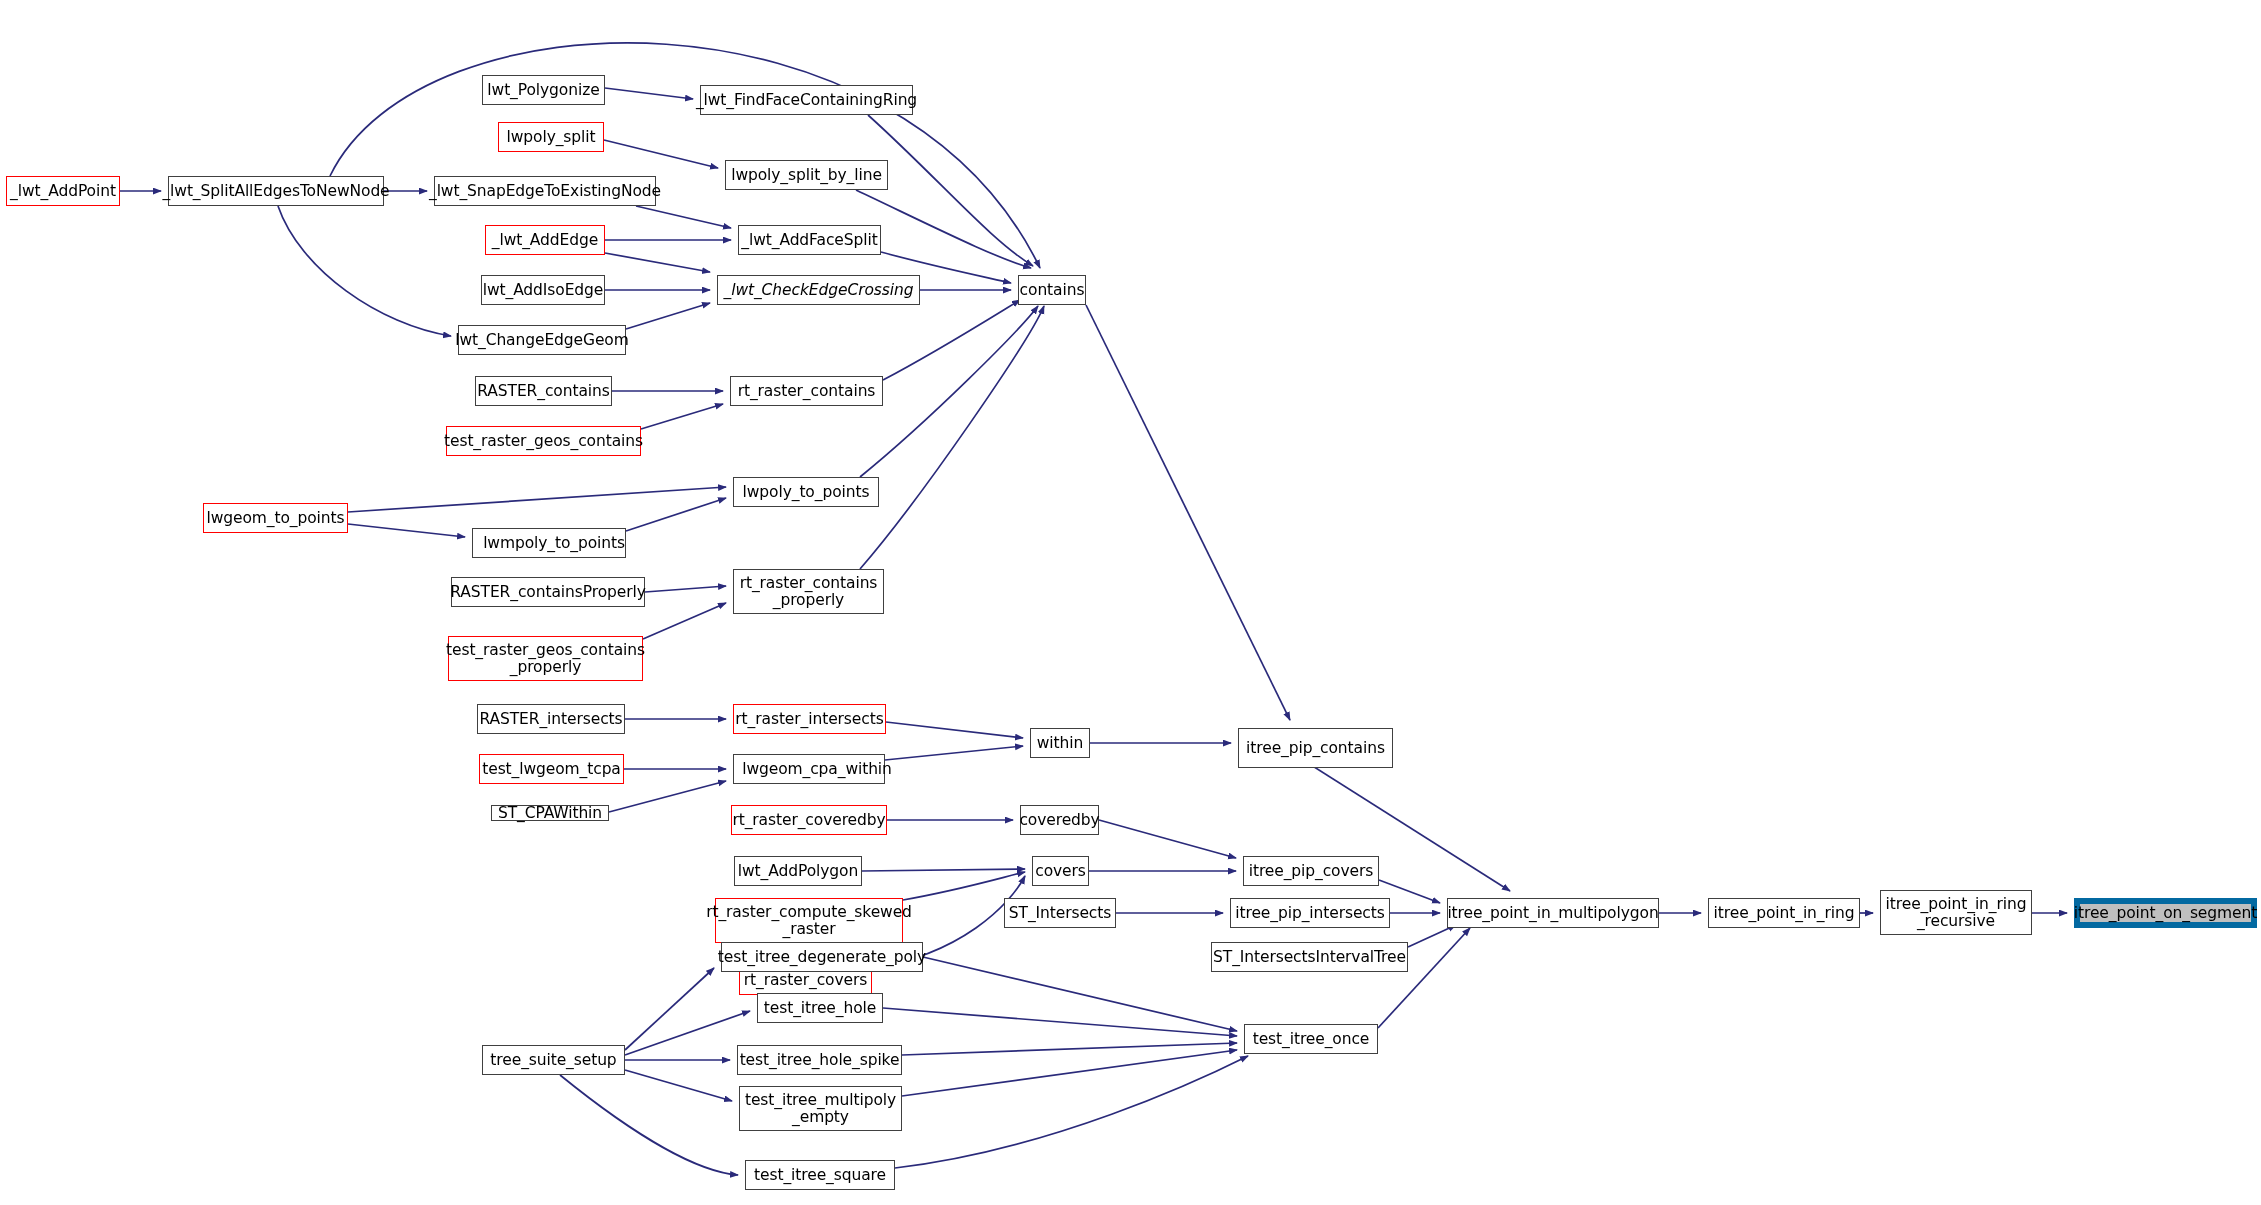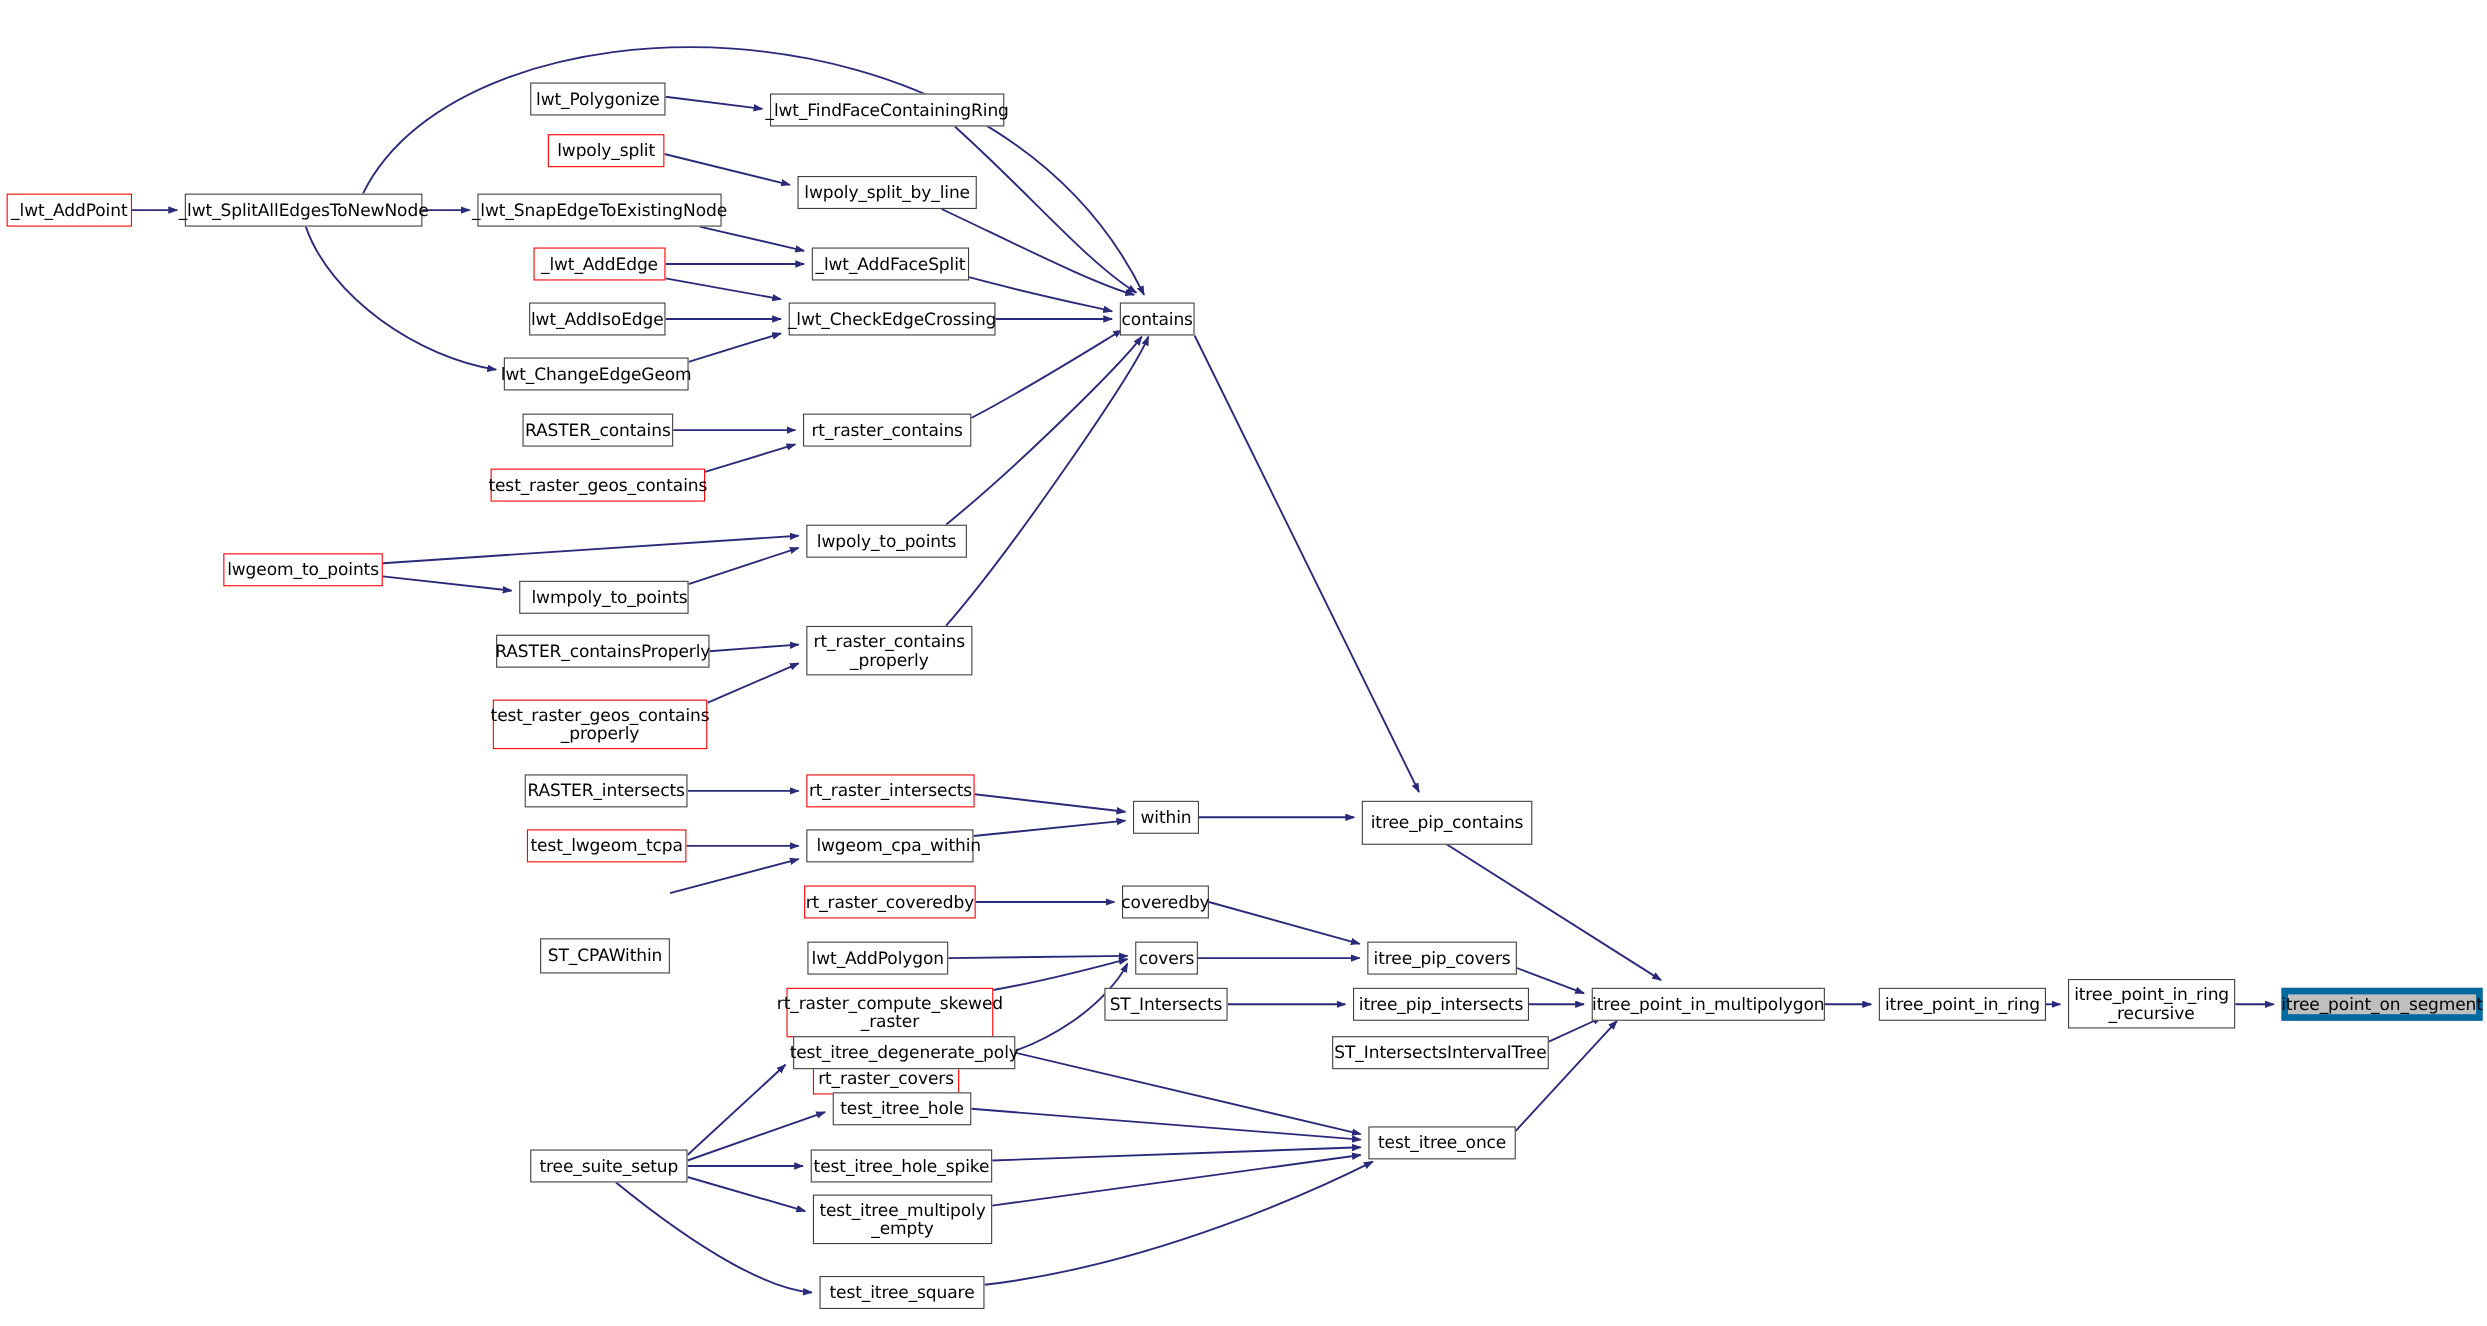--- a/index.html
+++ b/index.html
@@ -101,41 +101,41 @@
       <div class="node red" style="left: 6px; top: 176px; width: 114px; height: 30px;"><span class="node-label">_lwt_AddPoint</span></div>
       <div class="node" style="left: 168px; top: 176px; width: 216px; height: 30px;"><span class="node-label">_lwt_SplitAllEdgesToNewNode</span></div>
       <div class="node" style="left: 482px; top: 75px; width: 123px; height: 30px;"><span class="node-label">lwt_Polygonize</span></div>
       <div class="node" style="left: 700px; top: 85px; width: 213px; height: 30px;"><span class="node-label">_lwt_FindFaceContainingRing</span></div>
       <div class="node red" style="left: 498px; top: 122px; width: 106px; height: 30px;"><span class="node-label">lwpoly_split</span></div>
       <div class="node" style="left: 725px; top: 160px; width: 163px; height: 30px;"><span class="node-label">lwpoly_split_by_line</span></div>
       <div class="node" style="left: 434px; top: 176px; width: 222px; height: 30px;"><span class="node-label">_lwt_SnapEdgeToExistingNode</span></div>
       <div class="node red" style="left: 485px; top: 225px; width: 120px; height: 30px;"><span class="node-label">_lwt_AddEdge</span></div>
       <div class="node" style="left: 738px; top: 225px; width: 143px; height: 30px;"><span class="node-label">_lwt_AddFaceSplit</span></div>
       <div class="node" style="left: 481px; top: 275px; width: 124px; height: 30px;"><span class="node-label">lwt_AddIsoEdge</span></div>
-      <div class="node" style="left: 717px; top: 275px; width: 188px; height: 30px;"><span class="node-label">_lwt_CheckEdgeCrossing</span></div>
+      <div class="node" style="left: 717px; top: 275px; width: 203px; height: 30px; font-style: italic;"><span class="node-label">_lwt_CheckEdgeCrossing</span></div>
       <div class="node" style="left: 1018px; top: 275px; width: 68px; height: 30px;"><span class="node-label">contains</span></div>
       <div class="node" style="left: 458px; top: 325px; width: 168px; height: 30px;"><span class="node-label">lwt_ChangeEdgeGeom</span></div>
       <div class="node" style="left: 475px; top: 376px; width: 137px; height: 30px;"><span class="node-label">RASTER_contains</span></div>
       <div class="node" style="left: 730px; top: 376px; width: 153px; height: 30px;"><span class="node-label">rt_raster_contains</span></div>
       <div class="node red" style="left: 446px; top: 426px; width: 195px; height: 30px;"><span class="node-label">test_raster_geos_contains</span></div>
       <div class="node" style="left: 733px; top: 477px; width: 146px; height: 30px;"><span class="node-label">lwpoly_to_points</span></div>
       <div class="node red" style="left: 203px; top: 503px; width: 145px; height: 30px;"><span class="node-label">lwgeom_to_points</span></div>
       <div class="node" style="left: 472px; top: 528px; width: 154px; height: 30px; justify-content: flex-end;"><span class="node-label">lwmpoly_to_points</span></div>
       <div class="node" style="left: 451px; top: 577px; width: 194px; height: 30px;"><span class="node-label">RASTER_containsProperly</span></div>
       <div class="node" style="left: 733px; top: 569px; width: 151px; height: 45px;"><span class="node-label">rt_raster_contains
 _properly</span></div>
       <div class="node red" style="left: 448px; top: 636px; width: 195px; height: 45px;"><span class="node-label">test_raster_geos_contains
 _properly</span></div>
       <div class="node" style="left: 477px; top: 704px; width: 148px; height: 30px;"><span class="node-label">RASTER_intersects</span></div>
       <div class="node red" style="left: 733px; top: 704px; width: 153px; height: 30px;"><span class="node-label">rt_raster_intersects</span></div>
       <div class="node" style="left: 1030px; top: 728px; width: 60px; height: 30px;"><span class="node-label">within</span></div>
       <div class="node" style="left: 1238px; top: 728px; width: 155px; height: 40px;"><span class="node-label">itree_pip_contains</span></div>
       <div class="node red" style="left: 479px; top: 754px; width: 145px; height: 30px;"><span class="node-label">test_lwgeom_tcpa</span></div>
       <div class="node" style="left: 733px; top: 754px; width: 152px; height: 30px; padding-left: 16px;"><span class="node-label">lwgeom_cpa_within</span></div>
-      <div class="node" style="left: 491px; top: 853px; width: 118px; height: 32px;"><span class="node-label">ST_CPAWithin</span></div>
+      <div class="node" style="left: 491px; top: 805px; width: 118px; height: 16px;"><span class="node-label">ST_CPAWithin</span></div>
       <div class="node red" style="left: 731px; top: 805px; width: 156px; height: 30px;"><span class="node-label">rt_raster_coveredby</span></div>
       <div class="node" style="left: 1020px; top: 805px; width: 79px; height: 30px;"><span class="node-label">coveredby</span></div>
       <div class="node" style="left: 734px; top: 856px; width: 128px; height: 30px;"><span class="node-label">lwt_AddPolygon</span></div>
       <div class="node" style="left: 1032px; top: 856px; width: 57px; height: 30px;"><span class="node-label">covers</span></div>
       <div class="node" style="left: 1243px; top: 856px; width: 136px; height: 30px;"><span class="node-label">itree_pip_covers</span></div>
       <div class="node" style="left: 1004px; top: 898px; width: 112px; height: 30px;"><span class="node-label">ST_Intersects</span></div>
       <div class="node" style="left: 1230px; top: 898px; width: 160px; height: 30px;"><span class="node-label">itree_pip_intersects</span></div>
       <div class="node" style="left: 1447px; top: 898px; width: 212px; height: 30px;"><span class="node-label">itree_point_in_multipolygon</span></div>
       <div class="node" style="left: 1708px; top: 898px; width: 152px; height: 30px;"><span class="node-label">itree_point_in_ring</span></div>
       <div class="node" style="left: 1880px; top: 890px; width: 152px; height: 45px;"><span class="node-label">itree_point_in_ring

